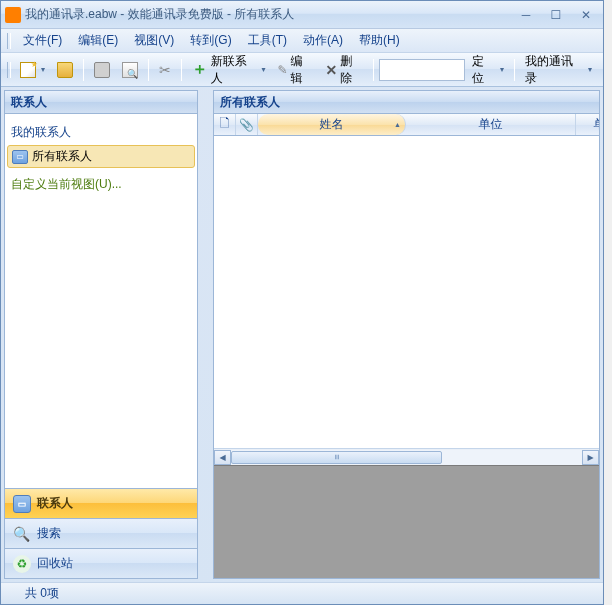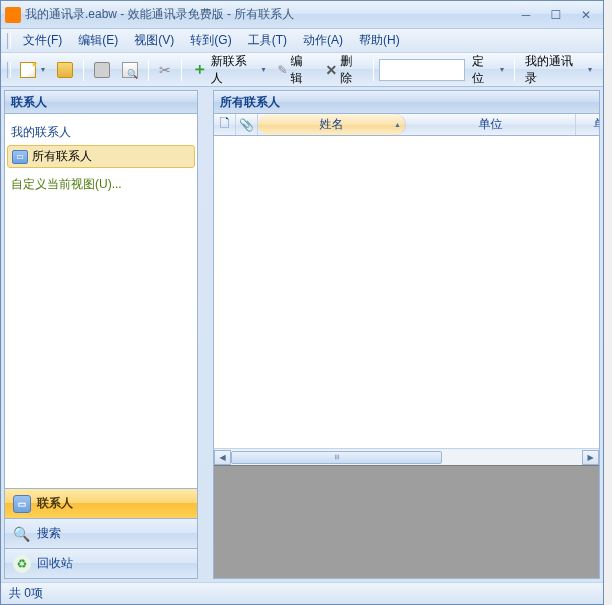--- a/index.html
+++ b/index.html
@@ -51,21 +51,21 @@
   .gridhead { height: 22px; display: flex; background: linear-gradient(to bottom, #f9fbfe, #e0eaf7 50%, #d4e2f4 50%, #eaf1fb); border-bottom: 1px solid #9cb6d7; }
   .gh { border-right: 1px solid #c4d5ea; display: flex; align-items: center; justify-content: center; color: #15428b; position: relative; flex-shrink: 0; }
   .gh.sorted::after { content: "▲"; font-size: 7px; color: #4a6b95; position: absolute; right: 4px; }
   .gh.sorted { background: linear-gradient(to bottom, #fff5e0, #fbe3ad 50%, #f9d893 50%, #fdeec9); border-radius: 10px; }
   .hscroll { height: 17px; background: #e9eff7; border-top: 1px solid #c4d5ea; display: flex; align-items: center; }
   .hsbtn { width: 17px; height: 15px; background: linear-gradient(to bottom, #f0f4fb, #d6e2f2); border: 1px solid #9cb6d7; display: flex; align-items: center; justify-content: center; font-size: 8px; color: #4a6b95; cursor: pointer; }
   .hstrack { flex: 1; height: 15px; background: #eef3fa; position: relative; }
   .hsthumb { position: absolute; left: 0; width: 60%; height: 13px; top: 1px; background: linear-gradient(to bottom, #eaf1fb, #c9dcf2); border: 1px solid #9cb6d7; border-radius: 2px; display: flex; align-items: center; justify-content: center; }
   .hsthumb::after { content: "≡"; transform: rotate(90deg); font-size: 9px; color: #6b8db8; }
   .detail { height: 113px; background: #9e9e9e; border-top: 1px solid #7b7b7b; }
-  .statusbar { height: 22px; background: linear-gradient(to bottom, #eef4fb, #d6e4f4); border-top: 1px solid #c4d5ea; display: flex; align-items: center; padding: 0 8px; color: #15428b; }
+  .statusbar { height: 22px; background: linear-gradient(to bottom, #eef4fb, #d6e4f4); border-top: 1px solid #c4d5ea; display: flex; align-items: center; padding: 0 24px; color: #15428b; }
   .statusbar .link { margin-left: auto; color: #15428b; text-decoration: underline; cursor: pointer; }
 </style>
 </head>
 <body>
 
 <div class="window">
 
   <div class="titlebar">
     <div class="app-icon"></div>
     <div class="title-text">我的通讯录.eabw - 效能通讯录免费版 - 所有联系人</div>

